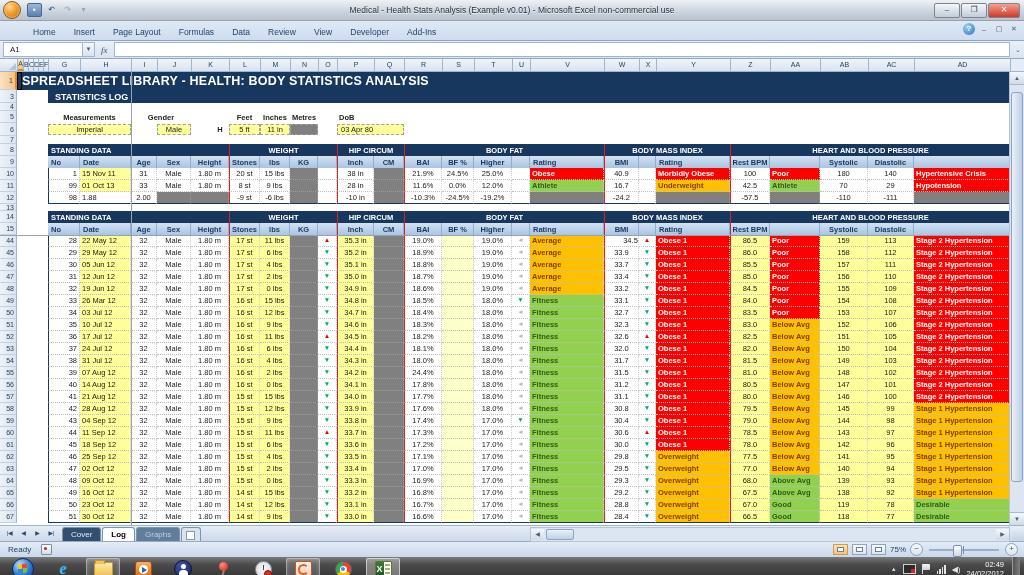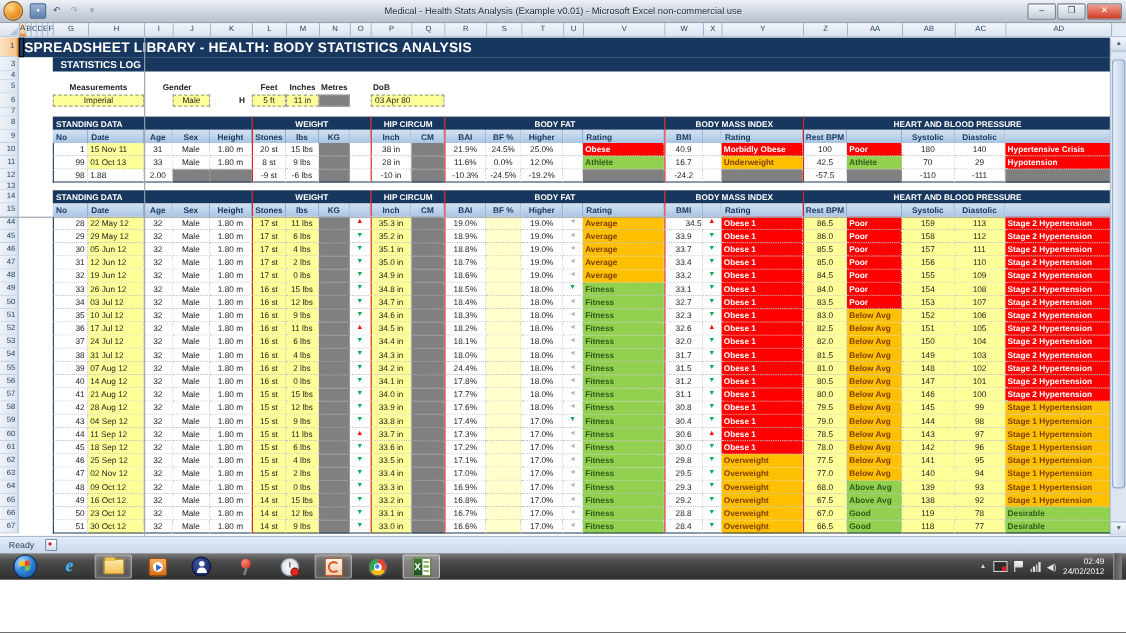--- a/index.html
+++ b/index.html
@@ -216,21 +216,47 @@
       <div class="qbtn dim">▾</div>
     </div>
     <div class="titletext">Medical - Health Stats Analysis (Example v0.01) - Microsoft Excel non-commercial use</div>
     <div class="winbtns">
       <div class="wbtn">–</div>
       <div class="wbtn">❐</div>
       <div class="wbtn close">✕</div>
     </div>
   </div>
 
-
+  <div class="ribbonrow">
+    <div class="rtabs" id="ribbon-tabs">
+        <div class="rtab">Home</div>
+        <div class="rtab">Insert</div>
+        <div class="rtab">Page Layout</div>
+        <div class="rtab">Formulas</div>
+        <div class="rtab">Data</div>
+        <div class="rtab">Review</div>
+        <div class="rtab">View</div>
+        <div class="rtab">Developer</div>
+        <div class="rtab">Add-Ins</div>
+      </div>
+    <div class="ribbon-right">
+      <div class="helpico">?</div>
+      <div class="mini">–</div>
+      <div class="mini">▢</div>
+      <div class="mini">✕</div>
+    </div>
+  </div>
+
+  <div class="formulabar">
+    <div class="namebox">A1</div>
+    <div class="nbdrop">▼</div>
+    <div class="fx">fx</div>
+    <div class="fbar"></div>
+    <div class="fchev">⌄</div>
+  </div>
 
   <div class="colheaders" id="colheaders">
       <div class="corner"></div>
       <div class="chead selected" style="width: 6px; flex: 0 0 6px;">A</div>
       <div class="chead" style="width: 5px; flex: 0 0 5px;">B</div>
       <div class="chead" style="width: 5px; flex: 0 0 5px;">C</div>
       <div class="chead" style="width: 5px; flex: 0 0 5px;">D</div>
       <div class="chead" style="width: 5px; flex: 0 0 5px;">E</div>
       <div class="chead" style="width: 5px; flex: 0 0 5px;">F</div>
       <div class="chead" style="width: 32px; flex: 0 0 32px;">G</div>
@@ -662,21 +688,21 @@
             <div class="cell yellow " style="width: 48px; flex: 0 0 48px;">155</div>
             <div class="cell yellow " style="width: 46px; flex: 0 0 46px;">109</div>
             <div class="cell rate red tblR" style="width: 96px; flex: 0 0 96px;">Stage 2 Hypertension</div>
           </div>
         </div>
         <div class="xrow" style="height: 12px;">
           <div class="gut">49</div>
           <div class="rowc">
             <div class="sp"></div>
             <div class="cell ar tblL" style="width: 32px; flex: 0 0 32px;">33</div>
-            <div class="cell yellow al" style="width: 51px; flex: 0 0 51px;">26 Jun 12</div>
+            <div class="cell yellow al" style="width: 51px; flex: 0 0 51px;">26 Mar 12</div>
             <div class="cell " style="width: 26px; flex: 0 0 26px;">32</div>
             <div class="cell " style="width: 34px; flex: 0 0 34px;">Male</div>
             <div class="cell " style="width: 38px; flex: 0 0 38px;">1.80 m</div>
             <div class="cell yellow redL" style="width: 31px; flex: 0 0 31px;">16 st</div>
             <div class="cell yellow " style="width: 30px; flex: 0 0 30px;">15 lbs</div>
             <div class="cell gray" style="width: 28px; flex: 0 0 28px;"></div>
             <div class="cell " style="width: 19px; flex: 0 0 19px;">
               <div class="tri d">▼</div>
             </div>
             <div class="cell yellow redL" style="width: 37px; flex: 0 0 37px;">34.8 in</div>
@@ -1166,21 +1192,21 @@
             <div class="cell yellow " style="width: 48px; flex: 0 0 48px;">141</div>
             <div class="cell yellow " style="width: 46px; flex: 0 0 46px;">95</div>
             <div class="cell rate orange tblR" style="width: 96px; flex: 0 0 96px;">Stage 1 Hypertension</div>
           </div>
         </div>
         <div class="xrow" style="height: 12px;">
           <div class="gut">63</div>
           <div class="rowc">
             <div class="sp"></div>
             <div class="cell ar tblL" style="width: 32px; flex: 0 0 32px;">47</div>
-            <div class="cell yellow al" style="width: 51px; flex: 0 0 51px;">02 Nov 12</div>
+            <div class="cell yellow al" style="width: 51px; flex: 0 0 51px;">02 Oct 12</div>
             <div class="cell " style="width: 26px; flex: 0 0 26px;">32</div>
             <div class="cell " style="width: 34px; flex: 0 0 34px;">Male</div>
             <div class="cell " style="width: 38px; flex: 0 0 38px;">1.80 m</div>
             <div class="cell yellow redL" style="width: 31px; flex: 0 0 31px;">15 st</div>
             <div class="cell yellow " style="width: 30px; flex: 0 0 30px;">2 lbs</div>
             <div class="cell gray" style="width: 28px; flex: 0 0 28px;"></div>
             <div class="cell " style="width: 19px; flex: 0 0 19px;">
               <div class="tri d">▼</div>
             </div>
             <div class="cell yellow redL" style="width: 37px; flex: 0 0 37px;">33.4 in</div>
@@ -1351,24 +1377,56 @@
       </div>
     <div class="freezev"></div>
     <div class="freezeh"></div>
     <div class="vscroll">
       <div class="vbtn">▲</div>
       <div class="vthumb"></div>
       <div class="vbtn bottom">▼</div>
     </div>
   </div>
 
+  <div class="tabbar">
+    <div class="navbtns" id="tab-nav">
+        <div class="navb">|◀</div>
+        <div class="navb">◀</div>
+        <div class="navb">▶</div>
+        <div class="navb">▶|</div>
+      </div>
+    <div style="display:flex;align-items:flex-end;height:15px;margin-left:4px;" id="sheet-tabs">
+        <div class="stab dark">Cover</div>
+        <div class="stab active">Log</div>
+        <div class="stab dimmed">Graphs</div>
+      </div>
+    <div class="newtab"></div>
+    <div class="hscroll">
+      <div class="hbtn">◀</div>
+      <div class="hthumb"></div>
+      <div class="hbtn" style="margin-left:auto;">▶</div>
+    </div>
+    <div class="grip"></div>
+  </div>
 
   <div class="statusbar">
     <div class="ready">Ready</div>
     <div class="macroico"></div>
+    <div class="sright">
+      <div class="viewb act"></div>
+      <div class="viewb"></div>
+      <div class="viewb"></div>
+      <div class="zoomtxt">75%</div>
+      <div class="zpm">−</div>
+      <div class="ztrack">
+          <div class="ztick"></div>
+          <div class="zthumb"></div>
+        </div>
+      <div class="zpm">+</div>
+    </div>
   </div>
 
   <div class="taskbar">
     <div id="task-icons" style="display:flex;align-items:center;">
         <div class="tico">
           <div class="orb7"></div>
         </div>
         <div class="tico">
           <div class="ie-e">e</div>
         </div>

